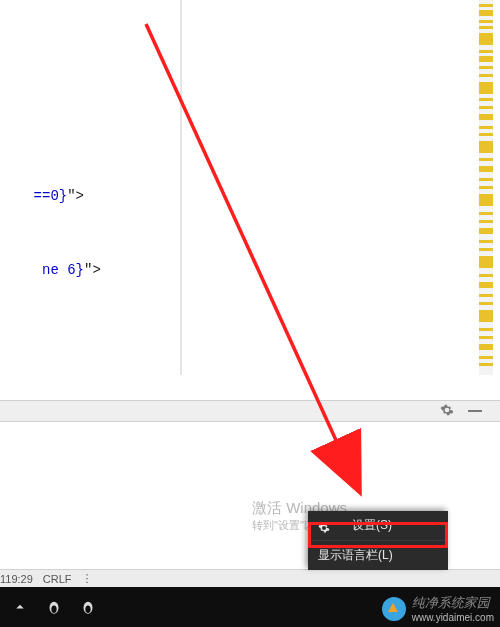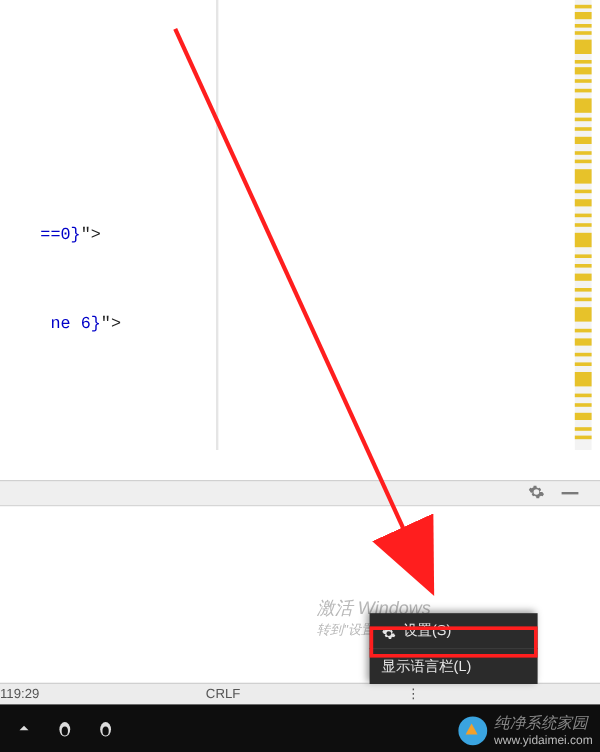--- a/index.html
+++ b/index.html
@@ -95,26 +95,25 @@
     left: 0;
     top: 422px;
     width: 500px;
     height: 147px;
     background: #ffffff;
   }
 
   
   .activation {
     position: absolute;
-    left: 264px;
+    left: 252px;
     top: 498px;
     color: #b8b8b8;
     font-size: 15px;
     line-height: 1.3;
-    font-style: italic;
   }
   .activation .line2 { font-size: 11px; }
 
   
   .promo {
     position: absolute;
     right: 6px;
     bottom: 4px;
     display: flex;
     align-items: center;
@@ -148,21 +147,21 @@
     width: 140px;
     background: #2b2b2b;
     color: #e6e6e6;
     font-size: 12px;
     z-index: 20;
     box-shadow: -2px -2px 6px rgba(0,0,0,.4);
   }
   .ime-row {
     display: flex;
     align-items: flex-end;
-    gap: 6px;
+    gap: 22px;
     padding: 6px 10px;
   }
   .ime-row + .ime-row { border-top: 1px solid #3a3a3a; }
   .ime-row svg { width: 12px; height: 12px; fill: #e6e6e6; }
   
   .callout-rect {
     position: absolute;
     right: 52px;
     bottom: 79px;
     width: 140px;
@@ -186,21 +185,21 @@
   
   .status-bar {
     position: absolute;
     left: 0;
     bottom: 40px;
     width: 500px;
     height: 18px;
     background: #ececec;
     border-top: 1px solid #d0d0d0;
     display: flex;
-    justify-content: space-between;
+    justify-content: flex-start;
     align-items: center;
     gap: 10px;
     padding-right: 150px;
     font-size: 11px;
     color: #555;
   }
 
   
   .taskbar {
     position: absolute;

